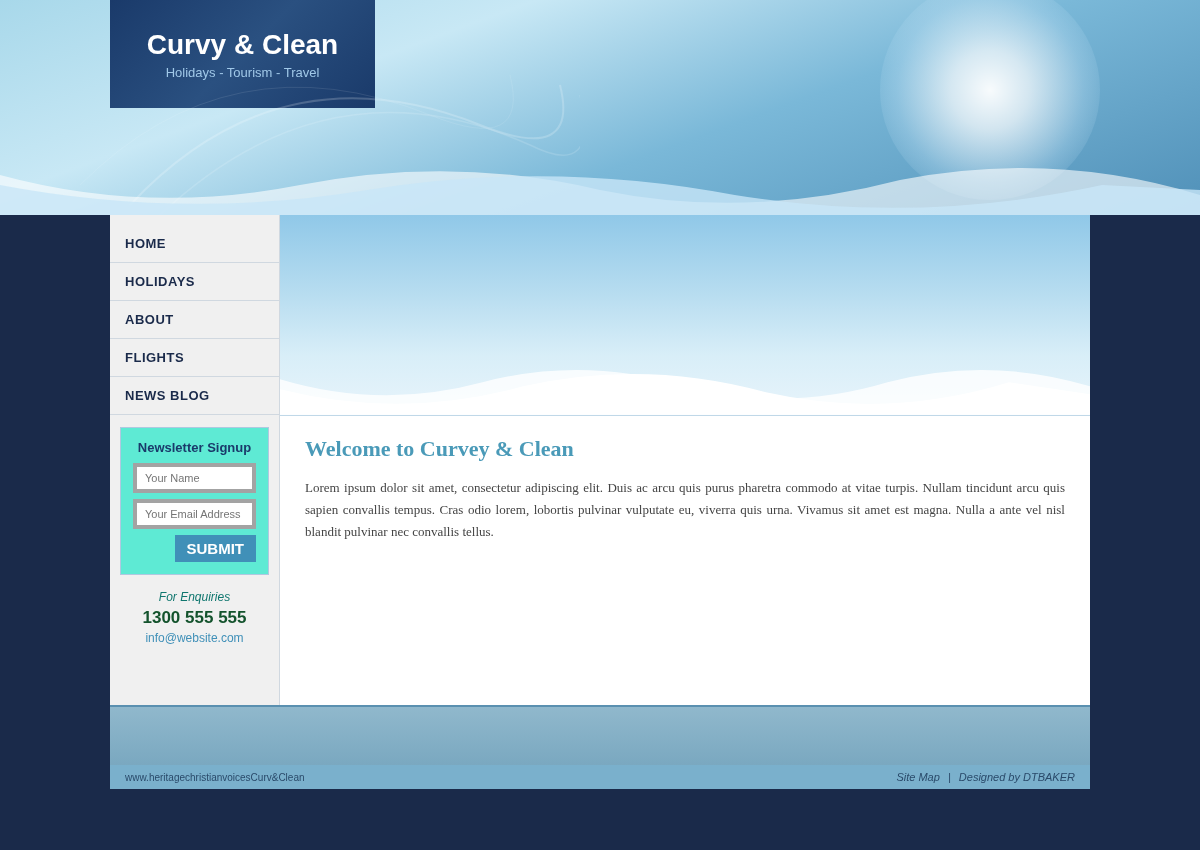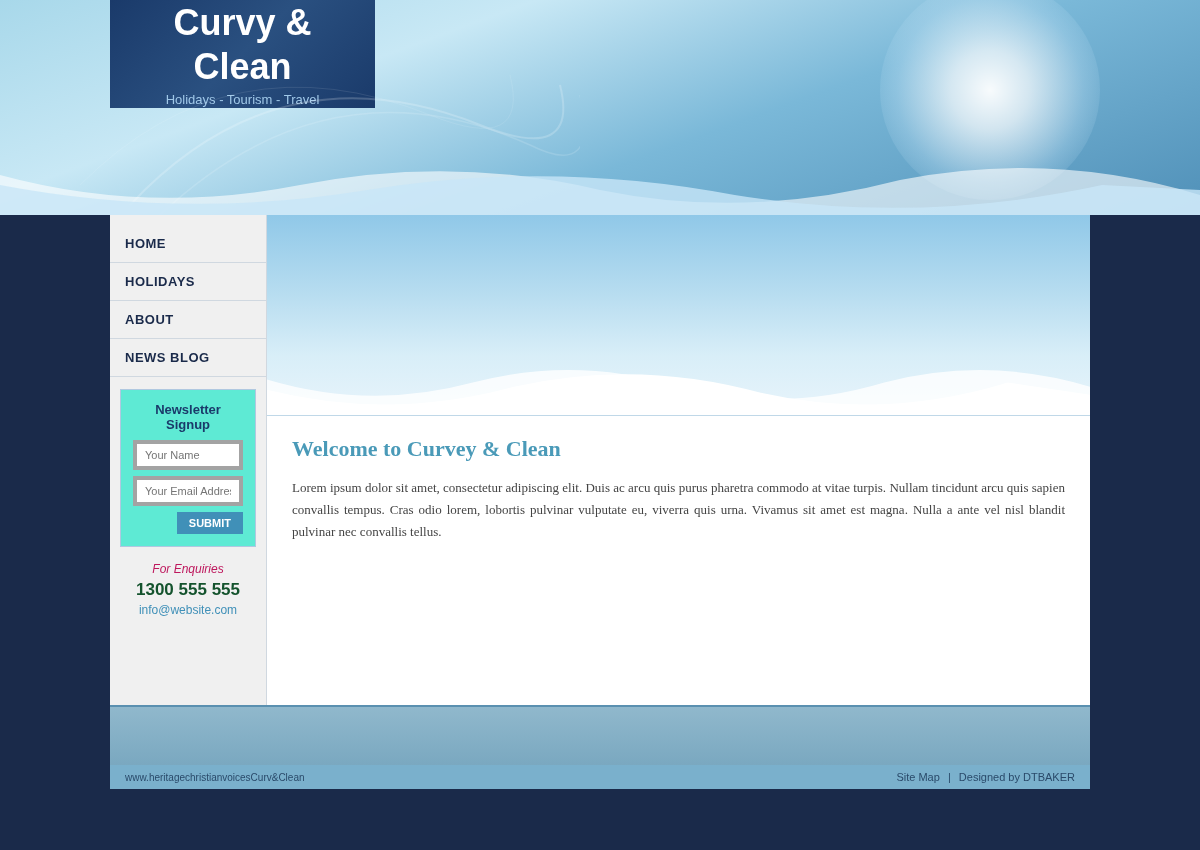--- a/index.html
+++ b/index.html
@@ -59,24 +59,24 @@
       height: 108px;
       background: linear-gradient(135deg, #1a3a6a 0%, #2a5080 50%, #1a3a6a 100%);
       display: flex;
       flex-direction: column;
       justify-content: center;
       align-items: center;
       padding: 10px;
     }
 
     .logo-title {
-      font-size: 36px;
+      font-size: 28px;
       font-weight: bold;
       color: #ffffff;
-      text-align: center;
+      text-align: left;
       line-height: 1.2;
     }
 
     .logo-subtitle {
       font-size: 13px;
       color: #a0c8e8;
       margin-top: 4px;
       text-align: center;
     }
 
@@ -132,34 +132,34 @@
       background: #fff;
     }
 
     .submit-btn {
       display: block;
       margin-left: auto;
       background: #4090b8;
       color: white;
       border: none;
       padding: 5px 12px;
-      font-size: 11px;
+      font-size: 15px;
       font-weight: bold;
       cursor: pointer;
       text-transform: uppercase;
     }
 
     .enquiries-box {
       margin: 15px 10px;
       text-align: center;
     }
 
     .enquiries-label {
       font-size: 12px;
-      color: #be185d;
+      color: #0f766e;
       font-style: italic;
       margin-bottom: 4px;
     }
 
     .enquiries-phone {
       font-size: 17px;
       font-weight: bold;
       color: #14532d;
       margin-bottom: 3px;
     }
@@ -249,31 +249,34 @@
     <svg class="sky-wave-bottom" viewBox="0 0 980 50" preserveAspectRatio="none" xmlns="http://www.w3.org/2000/svg">
       <path d="M0,10 Q120,50 245,20 Q370,-10 490,25 Q610,55 735,15 Q860,-15 980,30 L980,50 L0,50 Z" fill="rgba(255,255,255,0.6)"></path>
       <path d="M0,20 Q150,55 300,25 Q450,-5 600,30 Q750,60 900,20 L980,25 L980,50 L0,50 Z" fill="rgba(200,230,248,0.8)"></path>
     </svg>
   </div>
 
   <div style="width:980px; margin:0 auto; display:flex; flex-direction:column;">
 
     <div style="display:flex; background:#f0f0f0; min-height:490px;">
 
-      <div id="sidebar" style="width:157px; flex-shrink:0; background:#f0f0f0; border-right:1px solid #d0d8e0;">
+      <div id="sidebar" style="width:170px; flex-shrink:0; background:#f0f0f0; border-right:1px solid #d0d8e0;">
 
         <ul class="nav-menu">
           <li>
             <a href="#">HOME</a>
           </li>
           <li>
             <a href="#">HOLIDAYS</a>
           </li>
           <li>
             <a href="#">ABOUT</a>
+          </li>
+          <li>
+            <a href="#">FLIGHTS</a>
           </li>
           <li>
             <a href="#">NEWS BLOG</a>
           </li>
         </ul>
 
         <div class="newsletter-box">
           <div class="newsletter-title">Newsletter Signup</div>
           <input type="text" placeholder="Your Name" style="">
           <input type="email" placeholder="Your Email Address" style="">
@@ -308,21 +311,21 @@
 
     </div>
 
     <div style="width:100%; height:60px; background:linear-gradient(180deg, #90b8cc 0%, #7aa8c0 100%); border-top:2px solid #5a90b0;">
     </div>
 
     <div style="background:#7ab0cc; padding:6px 15px; display:flex; justify-content:space-between; align-items:center;">
       <span style="font-size:10px; color:#2a4a6a;">
         <span>www.heritagechristianvoicesCurv&amp;Clean</span>
       </span>
-      <span style="font-size:11px; color:#2a4a6a;">
+      <span style="font-size:11px; color:#2a4a6a;font-style:italic;">
         <a href="#" style="color:#2a4a6a; text-decoration:none;">Site Map</a>
         <span style="margin:0 5px;">|</span>
         <span>Designed by DTBAKER</span>
       </span>
     </div>
 
   </div>
 
 </div>
 

